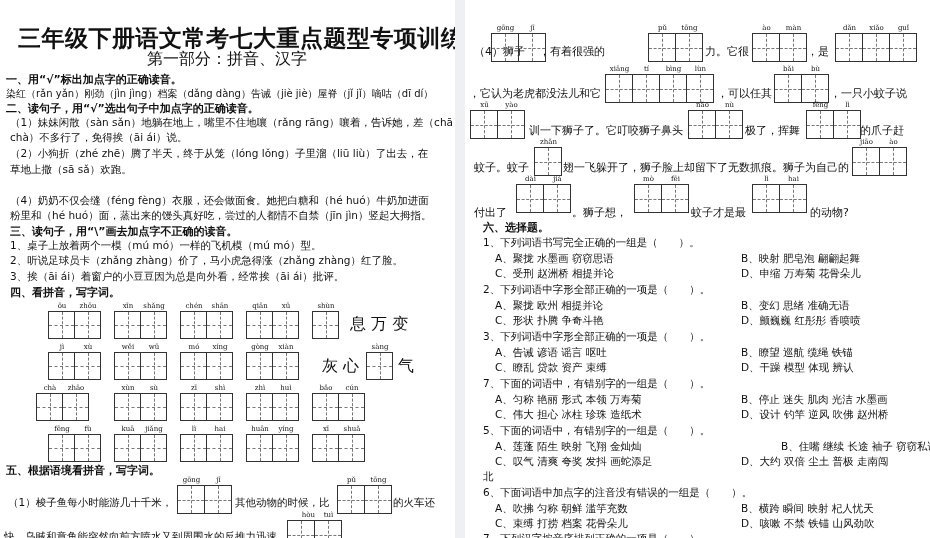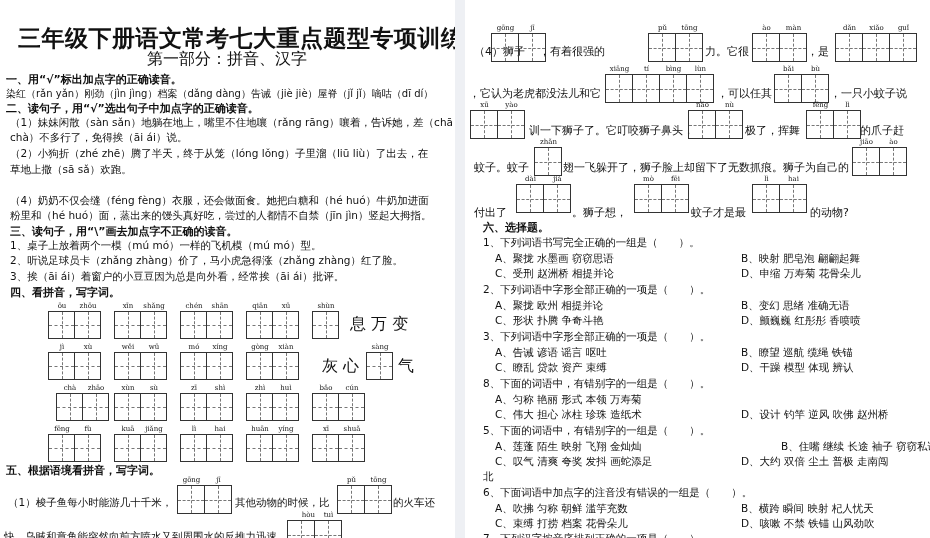--- a/index.html
+++ b/index.html
@@ -130,21 +130,21 @@
       </div>
     </div>
     <div class="abs big" style="left: 322px; top: 356px;">灰 心</div>
     <div class="grid" style="left: 366px; top: 352px;">
       <div class="cell" style="width: 26px; height: 26px;"></div>
       <div class="pw">
         <span style="width: 26px;">sàng</span>
       </div>
     </div>
     <div class="abs big" style="left: 398px; top: 356px;">气</div>
-    <div class="grid" style="left: 56px; top: 393px;">
+    <div class="grid" style="left: 36px; top: 393px;">
       <div class="cell" style="width: 26px; height: 26px;"></div>
       <div class="cell" style="width: 26px; height: 26px;"></div>
       <div class="pw">
         <span style="width: 26px;">chà</span>
         <span style="width: 26px;">zhāo</span>
       </div>
     </div>
     <div class="grid" style="left: 114px; top: 393px;">
       <div class="cell" style="width: 26px; height: 26px;"></div>
       <div class="cell" style="width: 26px; height: 26px;"></div>
@@ -393,22 +393,23 @@
     <div class="abs opt" style="left: 18px; top: 283px;">2、下列词语中字形全部正确的一项是（　　）。</div>
     <div class="abs opt" style="left: 30px; top: 299px;">A、聚拢 欧州 相提并论</div>
     <div class="abs opt" style="left: 276px; top: 299px;">B、变幻 思绪 准确无语</div>
     <div class="abs opt" style="left: 30px; top: 314px;">C、形状 扑腾 争奇斗艳</div>
     <div class="abs opt" style="left: 276px; top: 314px;">D、颤巍巍 红彤彤 香喷喷</div>
     <div class="abs opt" style="left: 18px; top: 330px;">3、下列词语中字形全部正确的一项是（　　）。</div>
     <div class="abs opt" style="left: 30px; top: 346px;">A、告诫 谚语 谣言 呕吐</div>
     <div class="abs opt" style="left: 276px; top: 346px;">B、瞭望 巡航 缆绳 铁锚</div>
     <div class="abs opt" style="left: 30px; top: 361px;">C、瞭乱 贷款 资产 束缚</div>
     <div class="abs opt" style="left: 276px; top: 361px;">D、干躁 模型 体现 辨认</div>
-    <div class="abs opt" style="left: 18px; top: 377px;">8、下面的词语中，有错别字的一组是（　　）。</div>
+    <div class="abs opt" style="left: 18px; top: 377px;">7、下面的词语中，有错别字的一组是（　　）。</div>
     <div class="abs opt" style="left: 30px; top: 393px;">A、匀称 艳丽 形式 本领 万寿菊</div>
+    <div class="abs opt" style="left: 276px; top: 393px;">B、停止 迷失 肌肉 光洁 水墨画</div>
     <div class="abs opt" style="left: 30px; top: 408px;">C、伟大 担心 冰柱 珍珠 造纸术</div>
     <div class="abs opt" style="left: 276px; top: 408px;">D、设计 钓竿 逆风 吹佛 赵州桥</div>
     <div class="abs opt" style="left: 18px; top: 424px;">5、下面的词语中，有错别字的一组是（　　）。</div>
     <div class="abs opt" style="left: 30px; top: 440px;">A、莲蓬 陌生 映射 飞翔 金灿灿</div>
     <div class="abs opt" style="left: 276px; top: 440px; margin-left: 40px;">B、住嘴 继续 长途 袖子 窃窃私语</div>
     <div class="abs opt" style="left: 30px; top: 455px;">C、叹气 清爽 夸奖 发抖 画蛇添足</div>
     <div class="abs opt" style="left: 276px; top: 455px;">D、大约 双倍 尘土 普极 走南闯</div>
     <div class="abs opt" style="left: 18px; top: 470px;">北</div>
     <div class="abs opt" style="left: 18px; top: 486px;">6、下面词语中加点字的注音没有错误的一组是（　　）。</div>
     <div class="abs opt" style="left: 30px; top: 502px;">A、吹拂 匀称 朝鲜 滥竽充数</div>

